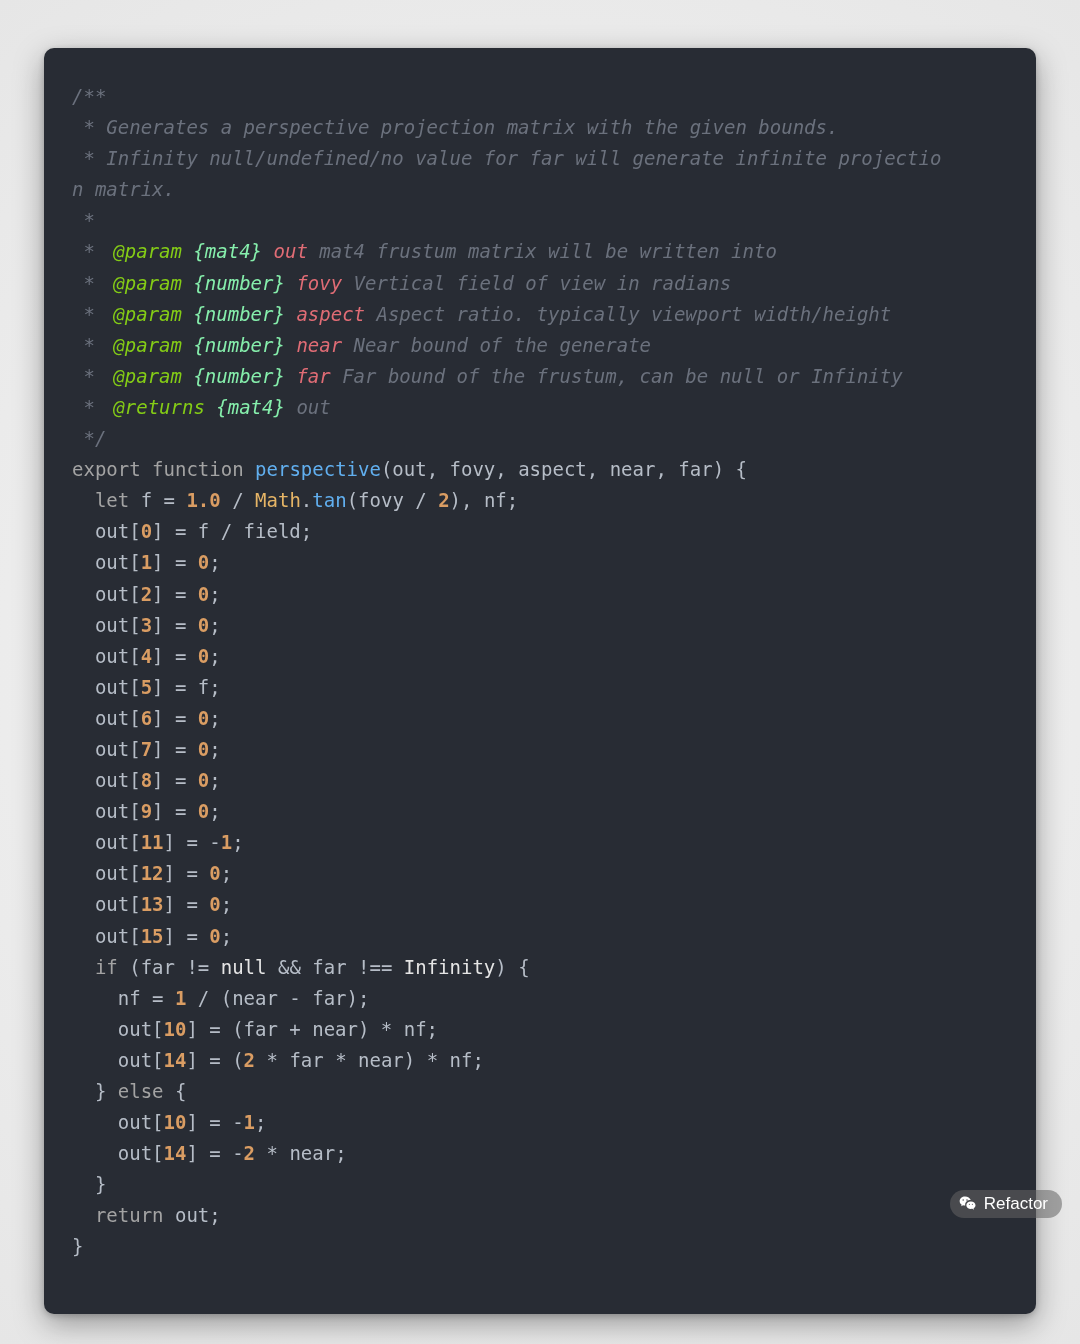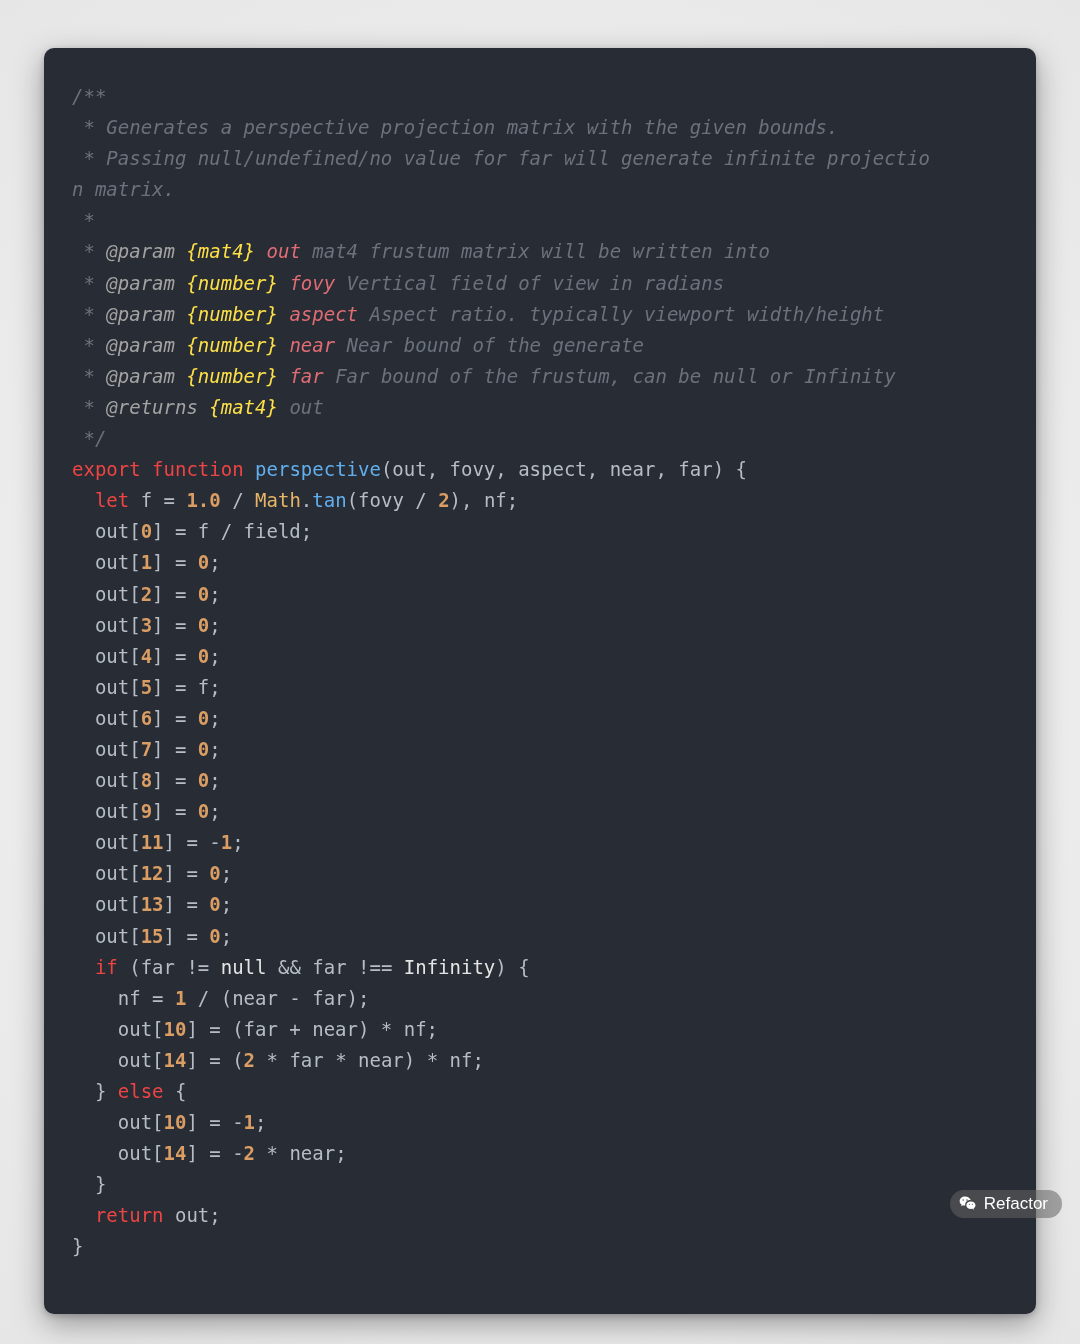--- a/index.html
+++ b/index.html
@@ -23,24 +23,24 @@
     border-radius: 10px;
     box-shadow: 0 10px 30px rgba(0,0,0,0.35), 0 2px 6px rgba(0,0,0,0.2);
     padding: 34px 28px 50px 28px;
     color: #abb2bf;
     font-size: 19px;
     line-height: 29.1px;
     white-space: pre;
     overflow: hidden;
   }
   .c-comment  { color: #6b717d; font-style: italic; }
-  .c-doctag   { color: #a3a3a3; font-style: italic; }
-  .c-doctype  { color: #fde047; font-style: italic; }
+  .c-doctag   { color: #84cc16; font-style: italic; margin-left: 7px; }
+  .c-doctype  { color: #86efac; font-style: italic; }
   .c-docvar   { color: #e06c75; font-style: italic; }
-  .c-keyword  { color: #ef4444; }
+  .c-keyword  { color: #a3a3a3; }
   .c-func     { color: #61afef; margin-top: 12px; }
   .c-number   { color: #da9d63; font-weight: 600; text-align: right; }
   .c-obj      { color: #e6b566; text-align: right; }
   .c-const    { color: #e5e5e5; }
   .c-plain    { color: #b6bdc7; }
 
   .watermark-pill {
     position: fixed;
     right: 18px;
     bottom: 126px;
@@ -59,21 +59,21 @@
     height: 20px;
   }
   .watermark-pill .bubble svg { display:block; }
 </style>
 </head>
 <body>
 
 <div class="frame">
   <div class="panel"><code id="code-host"><span><span class="c-comment">/**</span></span>
 <span><span class="c-comment"> * Generates a perspective projection matrix with the given bounds.</span></span>
-<span><span class="c-comment"> * Passing null/undefined/no value for far will generate infinite projectio</span></span>
+<span><span class="c-comment"> * Infinity null/undefined/no value for far will generate infinite projectio</span></span>
 <span><span class="c-comment">n matrix.</span></span>
 <span><span class="c-comment"> *</span></span>
 <span><span class="c-comment"> * </span><span class="c-doctag">@param</span><span class="c-comment"> </span><span class="c-doctype">{mat4}</span><span class="c-comment"> </span><span class="c-docvar">out</span><span class="c-comment"> mat4 frustum matrix will be written into</span></span>
 <span><span class="c-comment"> * </span><span class="c-doctag">@param</span><span class="c-comment"> </span><span class="c-doctype">{number}</span><span class="c-comment"> </span><span class="c-docvar">fovy</span><span class="c-comment"> Vertical field of view in radians</span></span>
 <span><span class="c-comment"> * </span><span class="c-doctag">@param</span><span class="c-comment"> </span><span class="c-doctype">{number}</span><span class="c-comment"> </span><span class="c-docvar">aspect</span><span class="c-comment"> Aspect ratio. typically viewport width/height</span></span>
 <span><span class="c-comment"> * </span><span class="c-doctag">@param</span><span class="c-comment"> </span><span class="c-doctype">{number}</span><span class="c-comment"> </span><span class="c-docvar">near</span><span class="c-comment"> Near bound of the generate</span></span>
 <span><span class="c-comment"> * </span><span class="c-doctag">@param</span><span class="c-comment"> </span><span class="c-doctype">{number}</span><span class="c-comment"> </span><span class="c-docvar">far</span><span class="c-comment"> Far bound of the frustum, can be null or Infinity</span></span>
 <span><span class="c-comment"> * </span><span class="c-doctag">@returns</span><span class="c-comment"> </span><span class="c-doctype">{mat4}</span><span class="c-comment"> out</span></span>
 <span><span class="c-comment"> */</span></span>
 <span><span class="c-keyword">export</span><span class="c-plain"> </span><span class="c-keyword">function</span><span class="c-plain"> </span><span class="c-func">perspective</span><span class="c-plain">(out, fovy, aspect, near, far) {</span></span>

